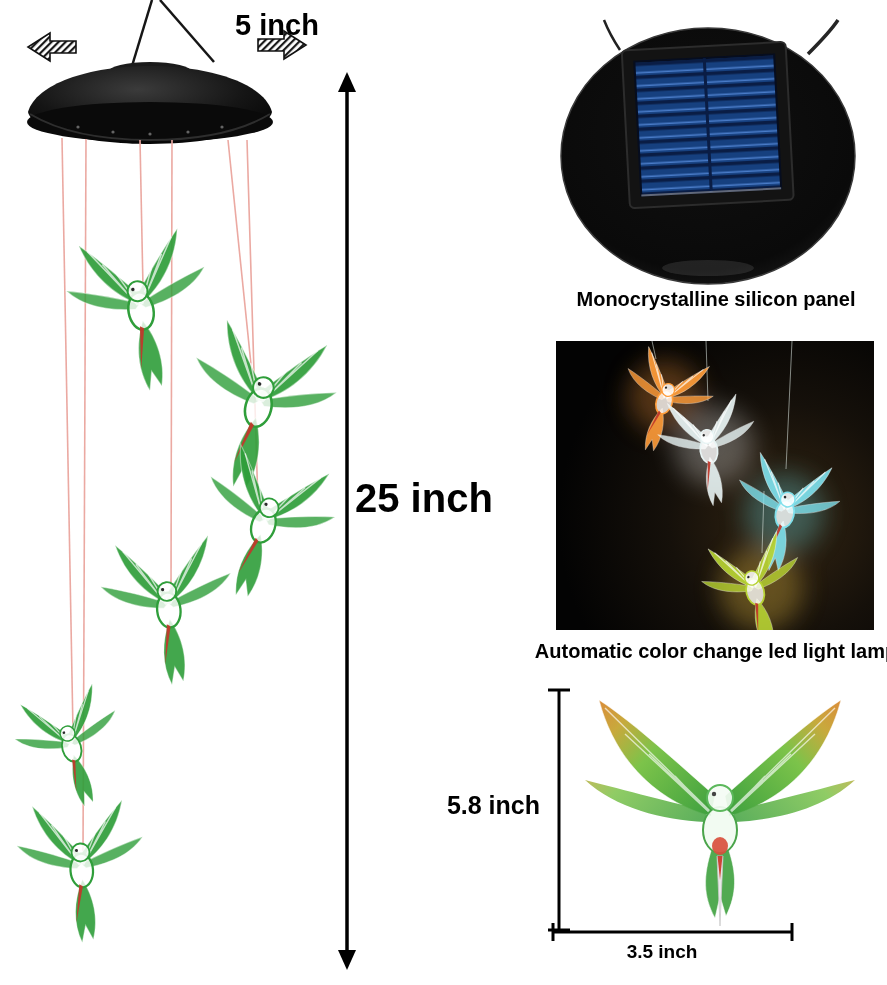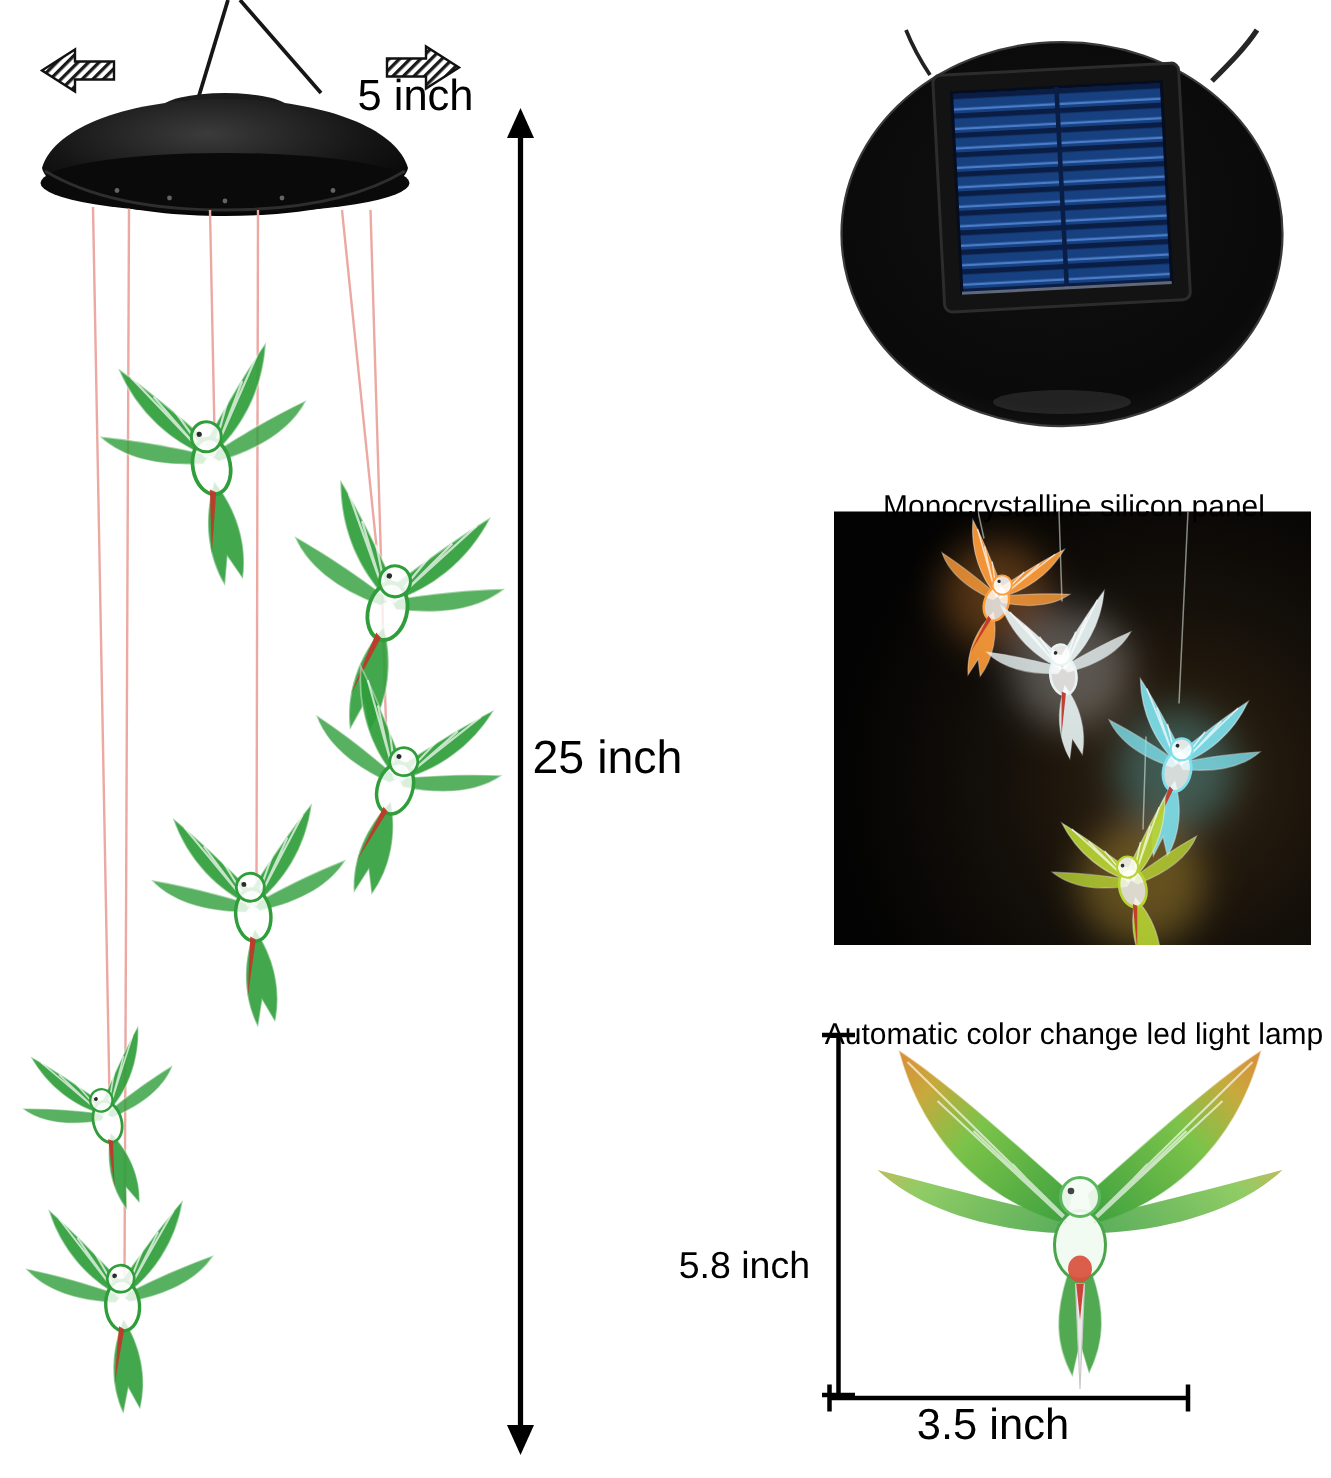--- a/index.html
+++ b/index.html
@@ -8,21 +8,21 @@
     overflow:hidden; font-family:"Liberation Sans", sans-serif;
   }
   svg { position:absolute; overflow:visible; }
   .chime      { left:0px;   top:0px;   width:362px; height:985px; }
   .solar-photo{ left:558px; top:20px;  width:302px; height:266px; }
   .led-photo  { position:absolute; left:556px; top:341px; width:318px; height:289px;
                 background: radial-gradient(circle at 72% 62%, #332512 0%, #15100a 40%, #030303 78%);
                 overflow:hidden; }
   .led-photo svg { left:0; top:0; width:318px; height:289px; }
   .bird-diagram { left:545px; top:680px; width:335px; height:300px; }
-  .lbl { position:absolute; font-weight:normal; color:#000; white-space:nowrap; line-height:1.1;margin-top:39px; }
+  .lbl { position:absolute; font-weight:bold; color:#000; white-space:nowrap; line-height:1.1; }
   .caption { font-size:20px; transform:translateX(-50%); }
   .c-green  { color: var(--bird-green, #2f9e3a); }
   .strings  { stroke: var(--string-pink, #eba9a2); }
 </style>
 </head>
 <body>
 
 <div id="stage">
 
   <svg class="chime" viewBox="0 0 362 985">
@@ -199,22 +199,22 @@
       <circle cx="175" cy="118" r="13" fill="rgba(244,252,244,0.92)" stroke="#5cb85c" stroke-width="2"></circle>
       <circle cx="169" cy="114" r="2.2" fill="#444444"></circle>
       <ellipse cx="175" cy="166" rx="8" ry="9" fill="#d94f3d" opacity="0.92"></ellipse>
       <path d="M172,176 L175,246 L178,176 Z" fill="#e9e9e9" stroke="#c9c9c9" stroke-width="0.8"></path>
       <path d="M172.5,176 L175,200 L177.5,176 Z" fill="#cc4437"></path>
     </g>
   </svg>
 
   <div class="lbl" style="left:277px; top:10px; font-size:29px; transform:translateX(-50%);">5 inch</div>
 
-  <div class="lbl" style="left:355px; top:449px; font-size:31px;">25 inch</div>
+  <div class="lbl" style="left:355px; top:476px; font-size:40px;">25 inch</div>
 
   <div class="lbl caption" style="left:716px; top:288px;">Monocrystalline silicon panel</div>
 
   <div class="lbl caption" style="left:716px; top:640px;">Automatic color change led light lamp</div>
 
   <div class="lbl" style="left:540px; top:792px; font-size:25px; transform:translateX(-100%);">5.8 inch</div>
 
-  <div class="lbl" style="left:662px; top:896px; font-size:29px; transform:translateX(-50%);">3.5 inch</div>
+  <div class="lbl" style="left:662px; top:942px; font-size:19px; transform:translateX(-50%);">3.5 inch</div>
 </div>
 
 </body></html>

